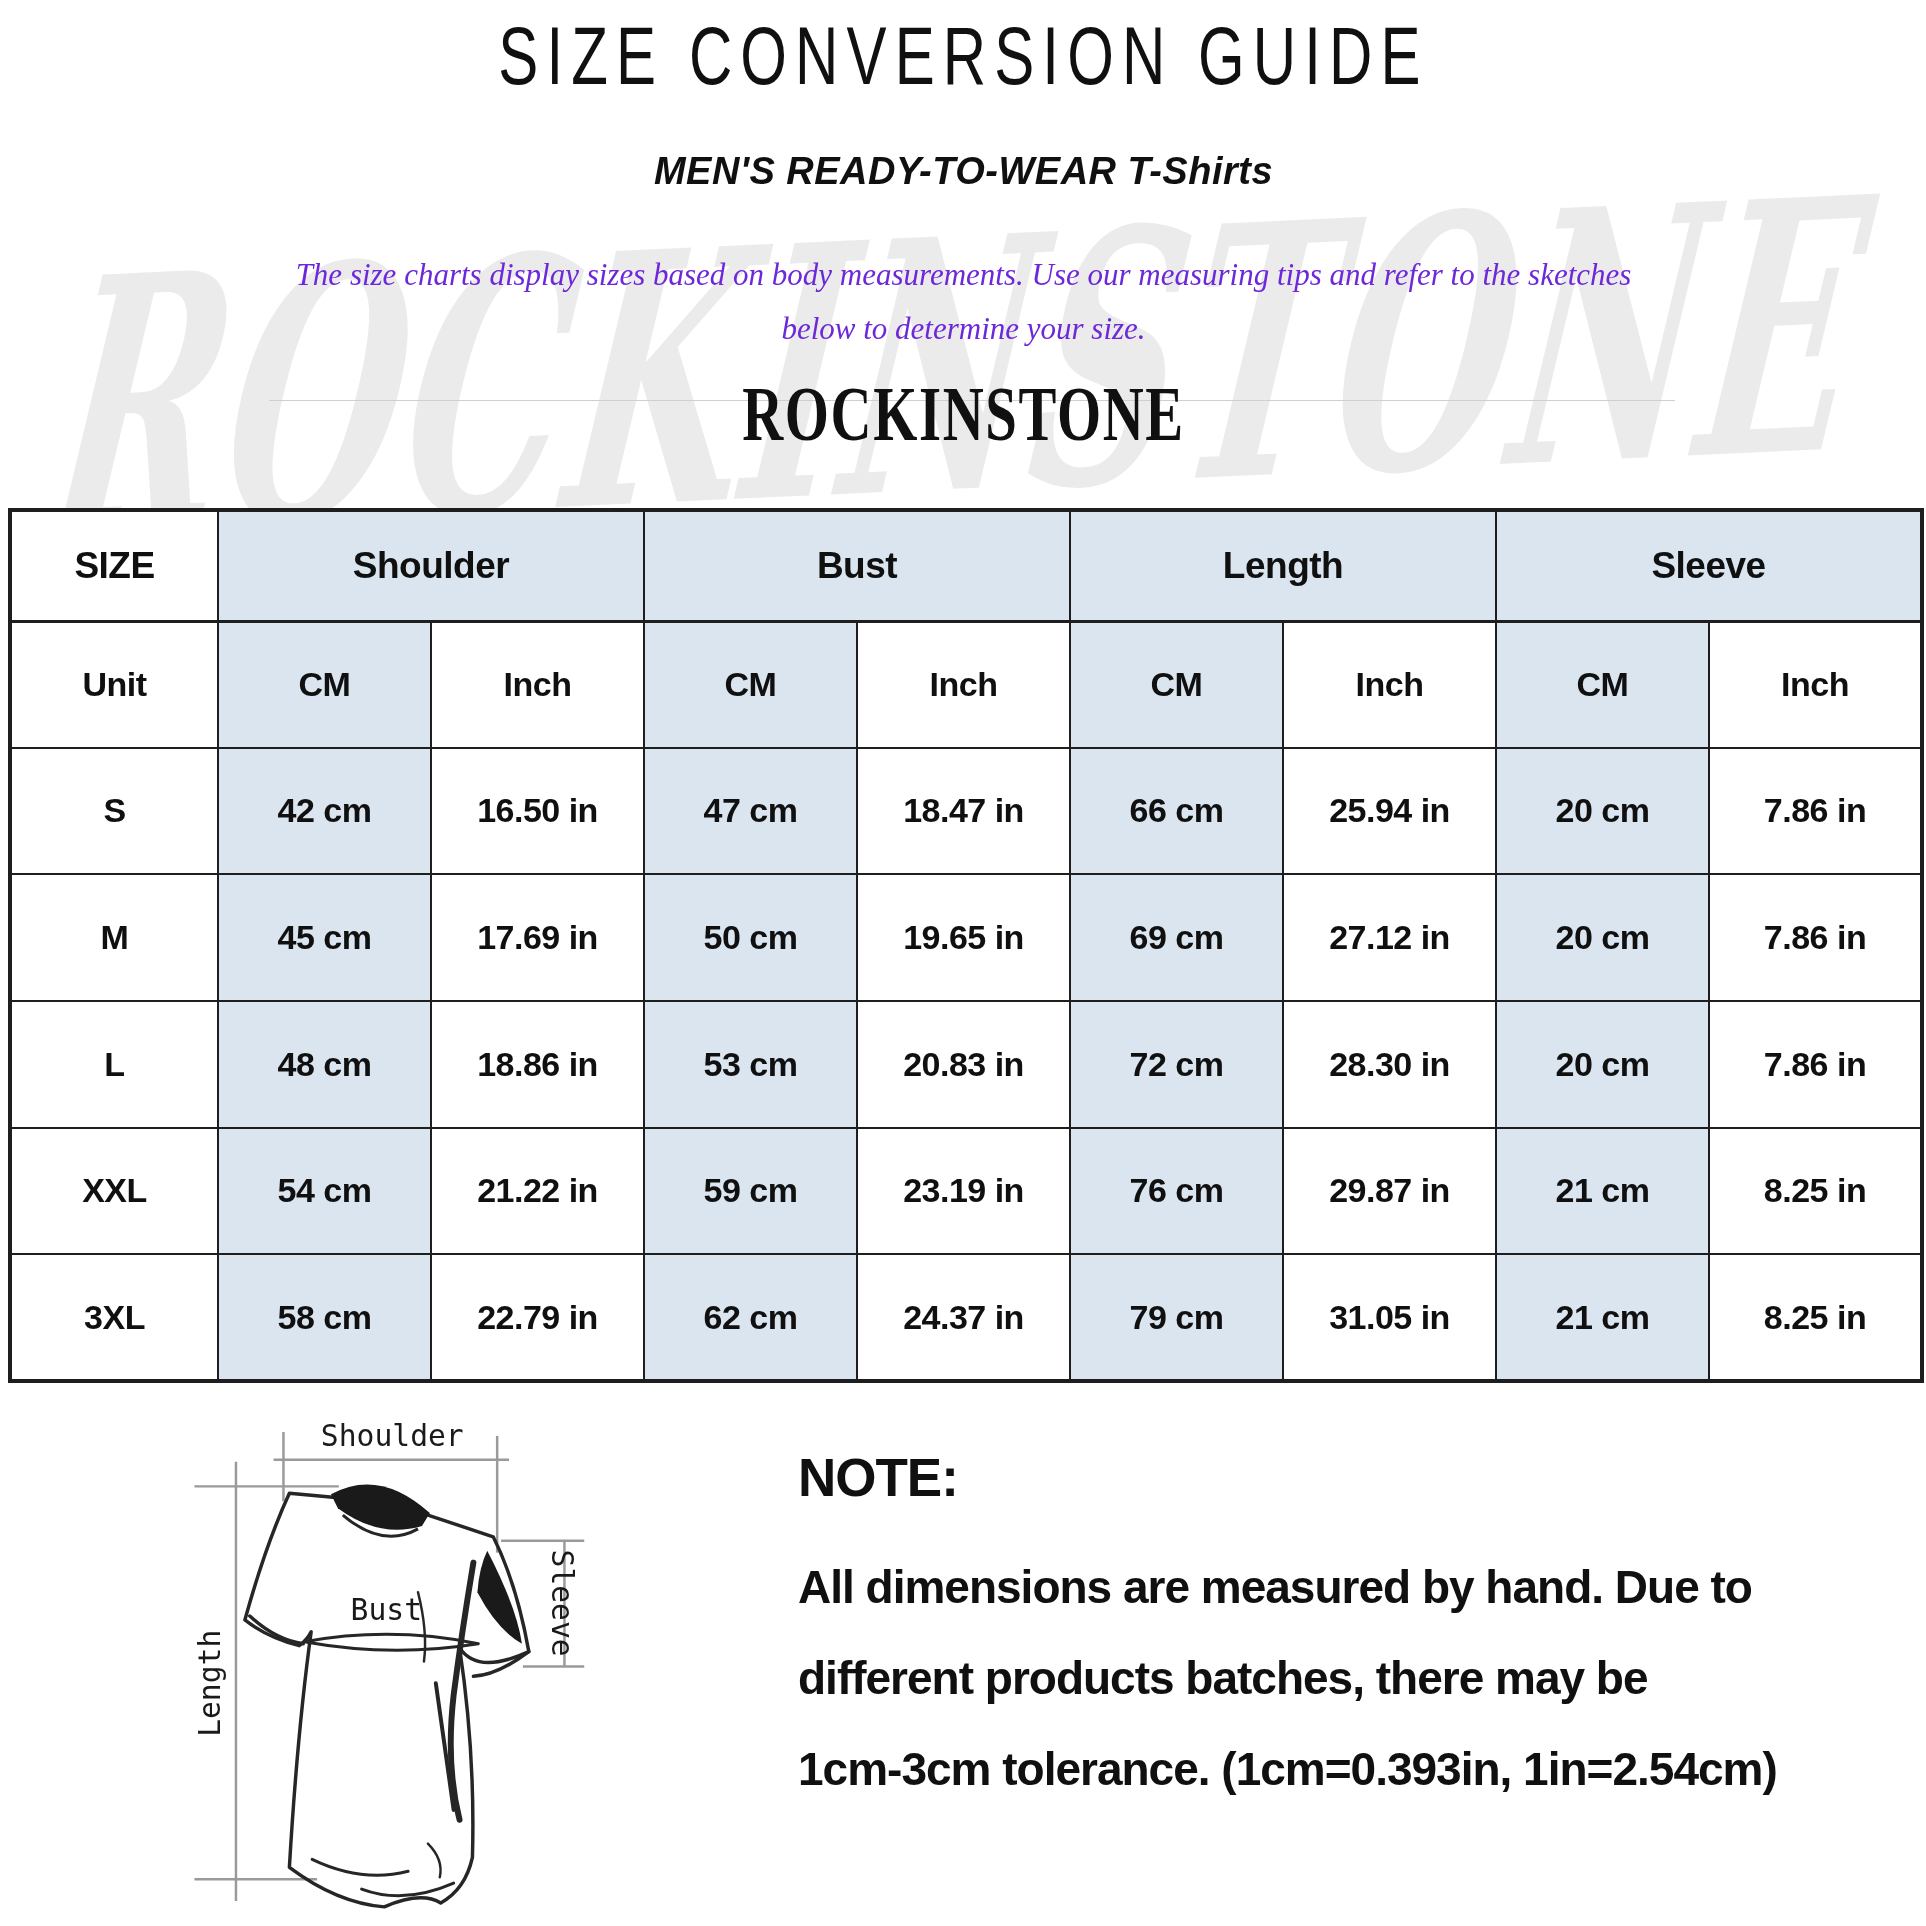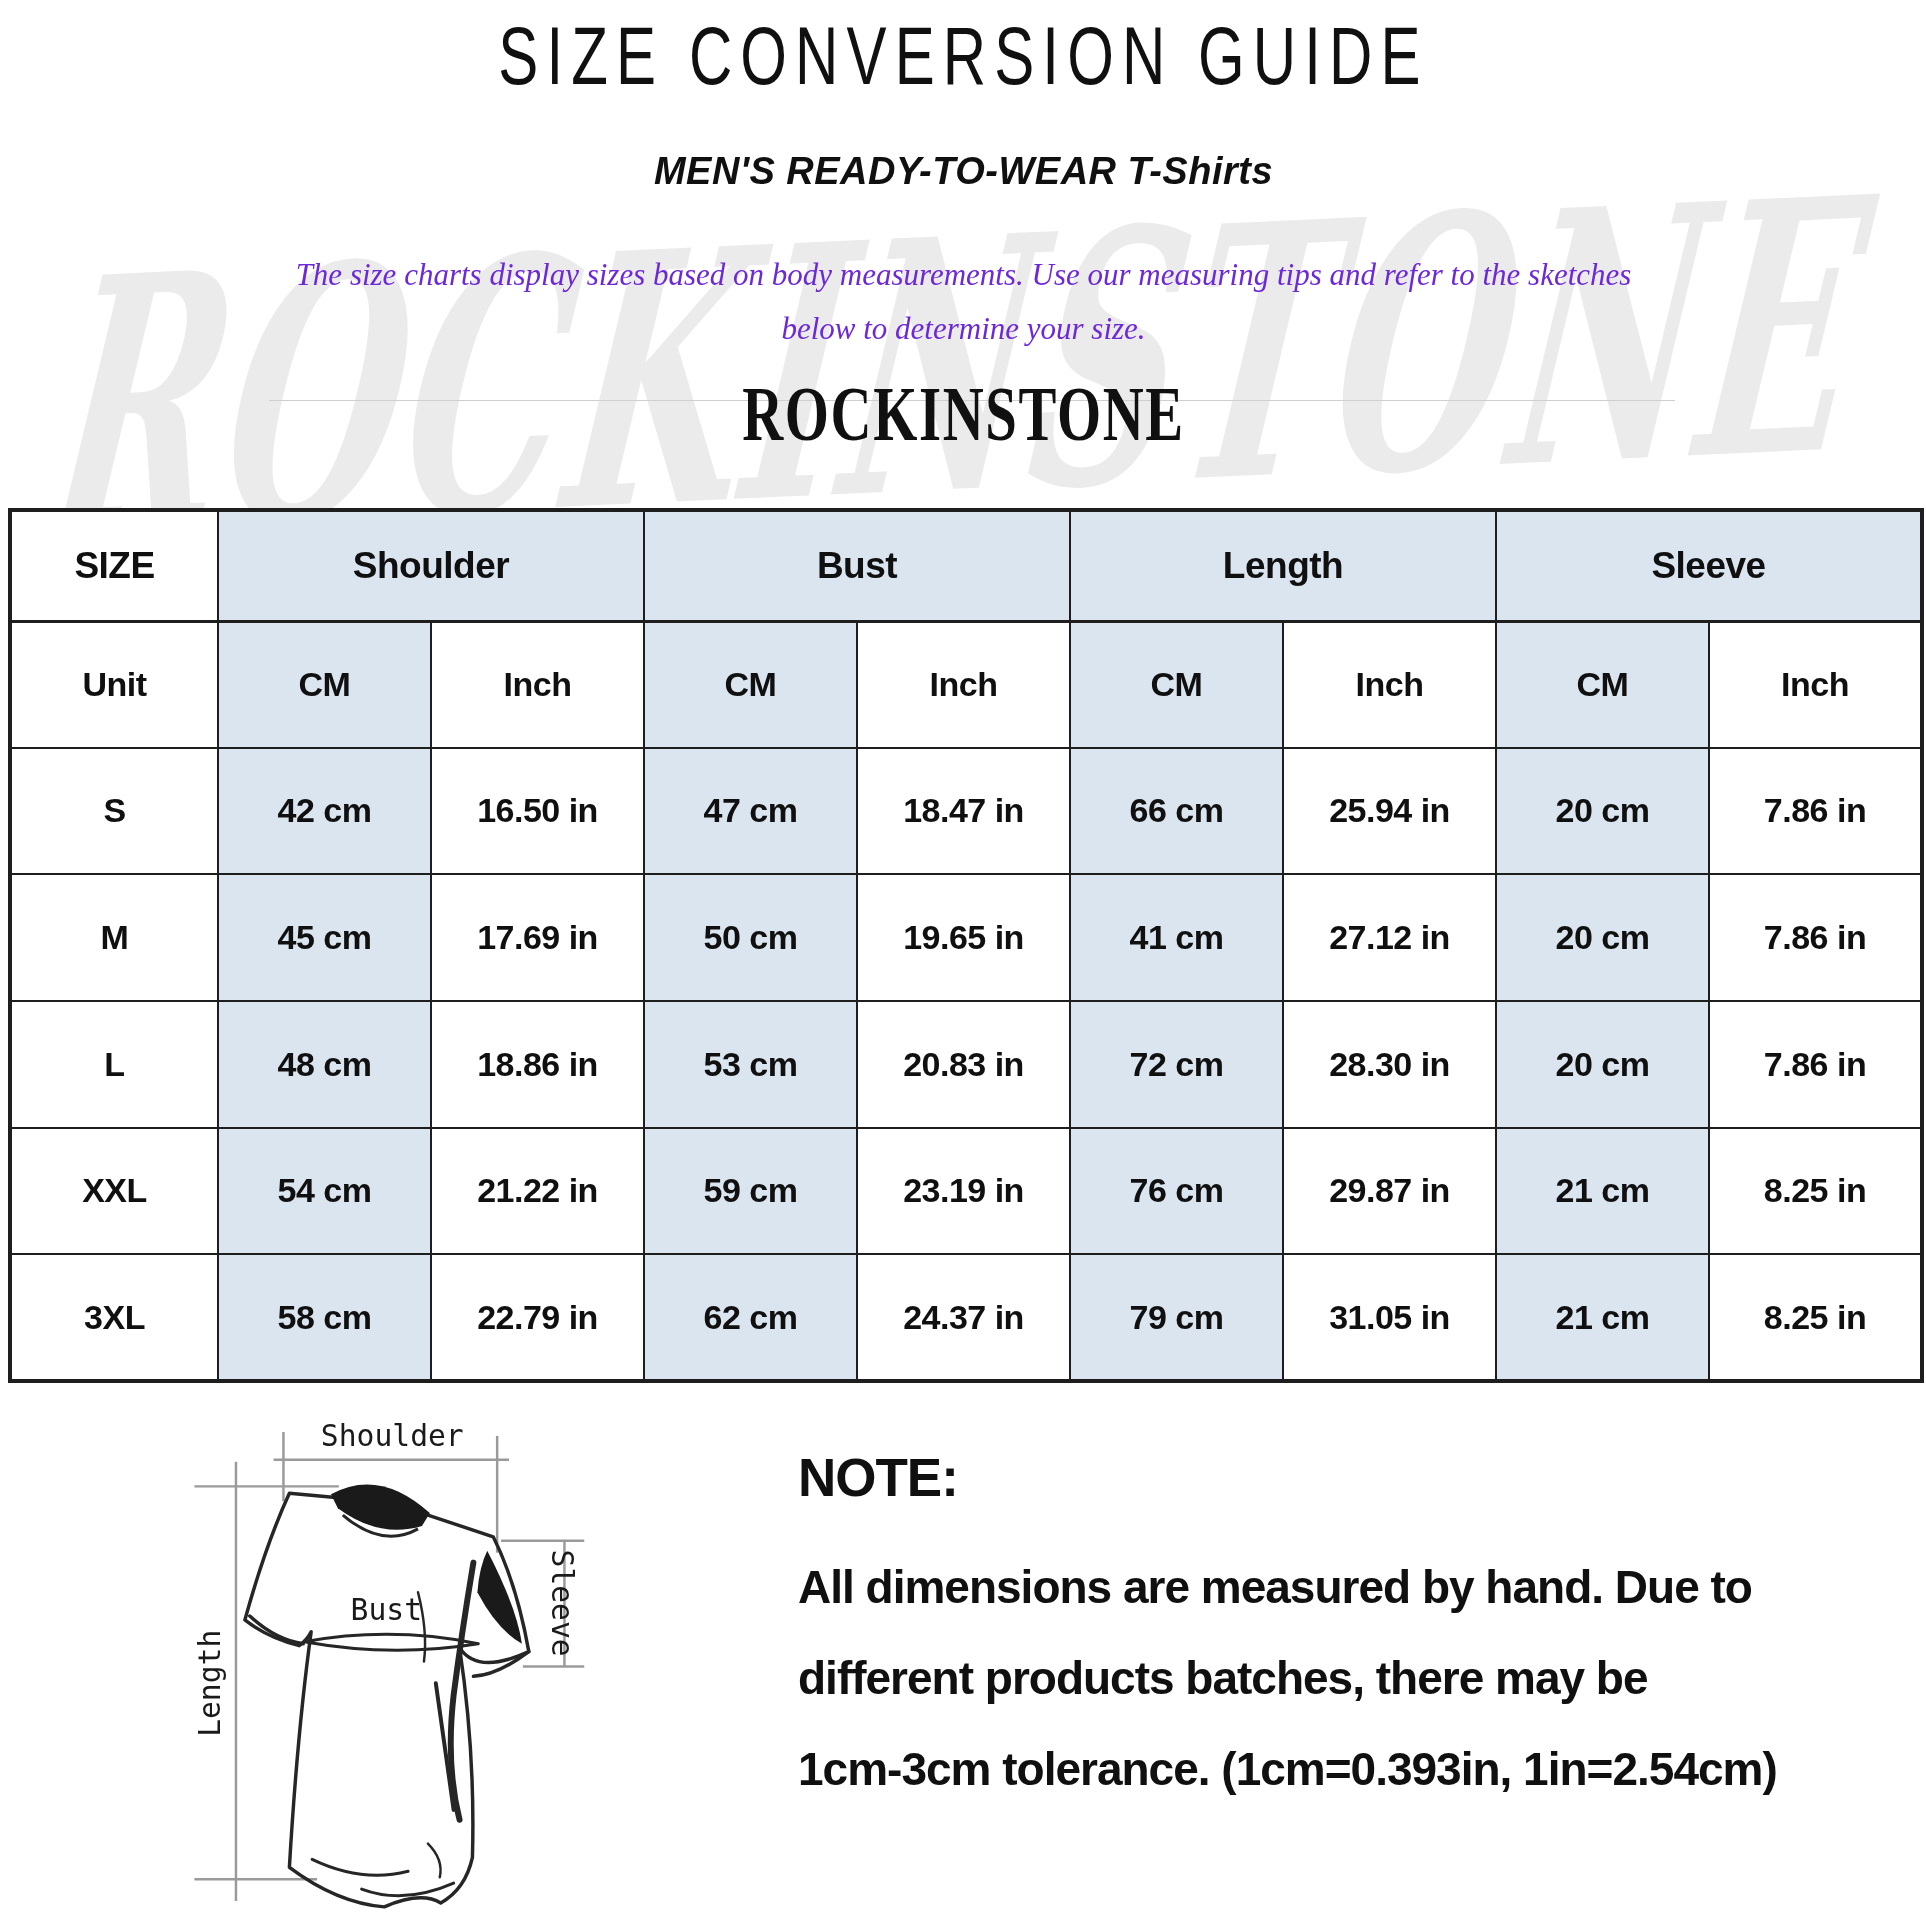--- a/index.html
+++ b/index.html
@@ -140,21 +140,21 @@
       <td class="white">25.94 in</td>
       <td class="blue">20 cm</td>
       <td class="white">7.86 in</td>
     </tr>
     <tr class="rw">
       <td class="white">M</td>
       <td class="blue">45 cm</td>
       <td class="white">17.69 in</td>
       <td class="blue">50 cm</td>
       <td class="white">19.65 in</td>
-      <td class="blue">41 cm</td>
+      <td class="blue">69 cm</td>
       <td class="white">27.12 in</td>
       <td class="blue">20 cm</td>
       <td class="white">7.86 in</td>
     </tr>
     <tr class="rw">
       <td class="white">L</td>
       <td class="blue">48 cm</td>
       <td class="white">18.86 in</td>
       <td class="blue">53 cm</td>
       <td class="white">20.83 in</td>

